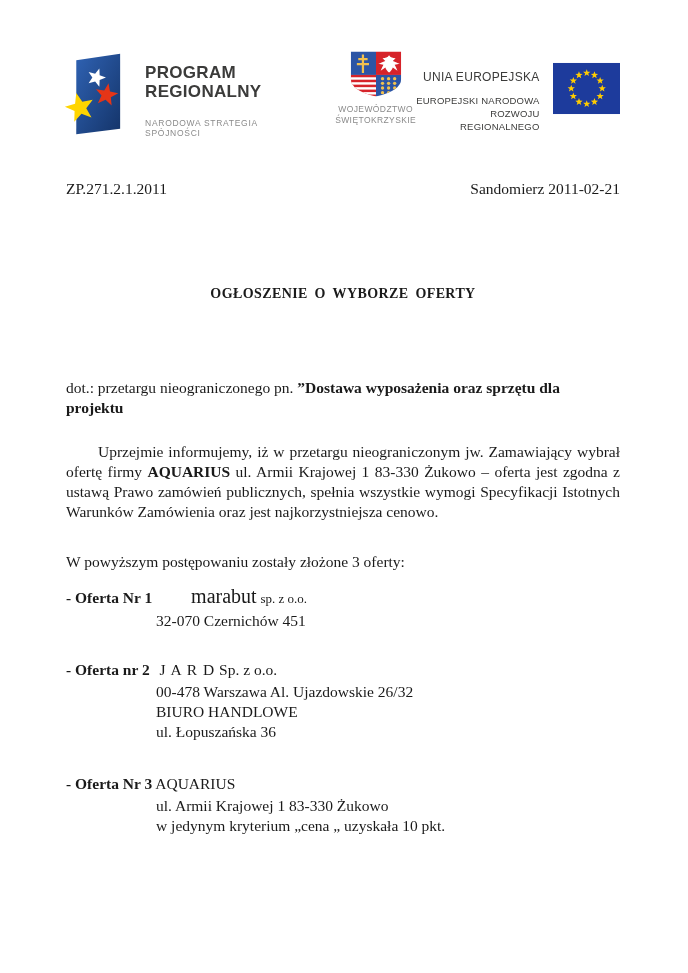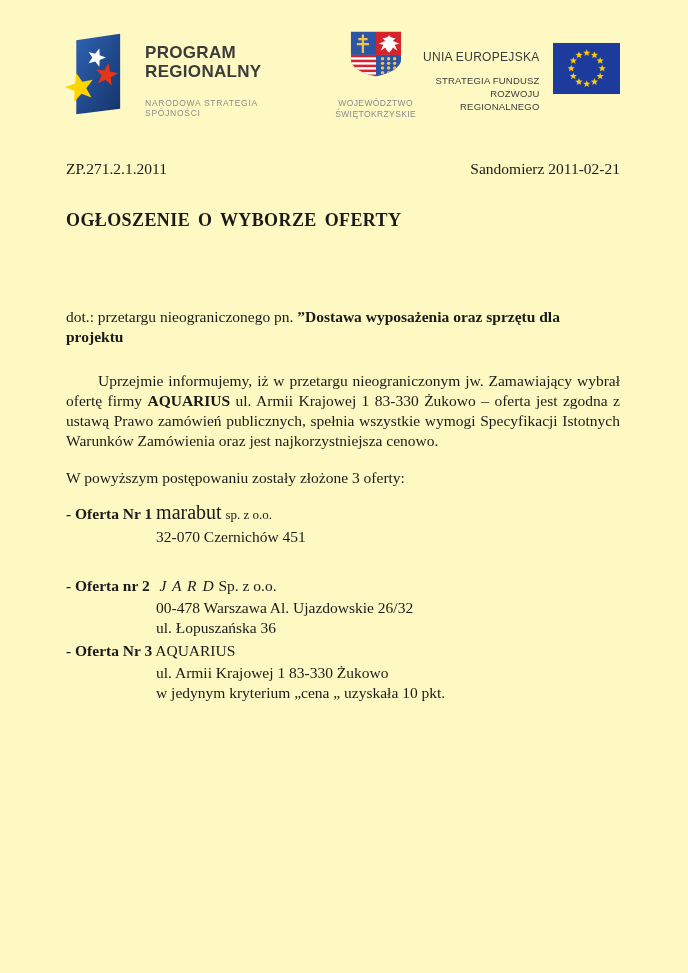--- a/index.html
+++ b/index.html
@@ -1,52 +1,52 @@
 <!DOCTYPE html>
 <html><head>
 <meta charset="utf-8">
 <style>
   * { margin:0; padding:0; box-sizing:border-box; }
   html,body { background:#888; }
   .page {
-    width:688px; height:973px; background:#fef9c3; margin:0 auto;
+    width:688px; height:973px; background:#ffffff; margin:0 auto;
     font-family:"Liberation Serif", serif; color:#1a1a1a;
-    padding:28px 68px 0 66px; position:relative; overflow:hidden;
+    padding:48px 68px 0 66px; position:relative; overflow:hidden;
   }
   
   .header { display:flex; justify-content:space-between; align-items:flex-start; height:96px; margin-left:-8px; }
   .nss-block { display:flex; align-items:flex-start; }
   .nss-text { margin-left:14px; margin-top:16px; font-family:"Liberation Sans",sans-serif; }
   .brand-title { font-weight:700; font-size:17px; line-height:1.1; color:#3b3b3a; letter-spacing:.3px; }
   .brand-sub { font-size:8.5px; color:#8a8a8a; letter-spacing:.7px; margin-top:17px; }
   .coat-block { display:flex; flex-direction:column; align-items:center; margin-top:2px; margin-left:30px; }
   .coat-caption { font-family:"Liberation Sans",sans-serif; font-size:8.5px; color:#8a8a8a;
-    letter-spacing:.4px; line-height:1.35; margin-top:20px; text-align:center; }
+    letter-spacing:.4px; line-height:1.35; margin-top:6px; text-align:center; }
   .eu-block { display:flex; align-items:flex-start; }
   .eu-text { text-align:right; font-family:"Liberation Sans",sans-serif; margin-top:14px; margin-right:13px; }
   .eu-title { font-size:12px; color:#3b3b3a; letter-spacing:.3px;margin-top:8px; }
   .eu-sub { font-size:9.5px; color:#3b3b3a; line-height:1.35; margin-top:11px; letter-spacing:.2px; }
   
   .ref-row { display:flex; justify-content:space-between; margin-top:36px; font-size:15.5px; }
-  .doc-title { text-align:left; font-weight:700; font-size:18px; letter-spacing:.4px;
-    word-spacing:3px; margin-top:32px; }
+  .doc-title { text-align:center; font-weight:700; font-size:14px; letter-spacing:.4px;
+    word-spacing:3px; margin-top:88px; }
   .subject { margin-top:76px; font-size:15.5px; line-height:20px; }
   .subject .indent2 { padding-left:34px; }
   .main-para { margin-top:24px; font-size:15.5px; line-height:20px; text-align:justify; text-indent:32px; }
-  .offers-heading { margin-top:18px; font-size:15.5px; }
+  .offers-heading { margin-top:31px; font-size:15.5px; }
   .offers-list { font-size:15.5px; }
   .offer-head { line-height:24px; }
   .offer-label { font-weight:700; }
   .offer-line { padding-left:90px; line-height:20px; }
   .offer[data-idx="0"] { margin-top:13px; }
-  .offer[data-idx="0"] .offer-name { font-size:20px; }
+  .offer[data-idx="0"] .offer-name { font-size:20px;margin-left:35px; }
   .offer[data-idx="0"] .offer-suffix { font-size:13px; }
   .offer[data-idx="1"] { margin-top:27px; }
-  .offer[data-idx="1"] .offer-name { font-style:italic; letter-spacing:1px; padding-left:6px; }
-  .offer[data-idx="2"] { margin-top:1px; }
+  .offer[data-idx="1"] .offer-name { letter-spacing:1px; padding-left:6px; }
+  .offer[data-idx="2"] { margin-top:30px; }
 </style>
 </head>
 <body>
 
 <svg width="0" height="0" style="position:absolute" aria-hidden="true">
   <defs>
     <polygon id="star5" points="0,-10 2.47,-3.4 9.51,-3.09 3.99,1.3 5.88,8.09 0,4.2 -5.88,8.09 -3.99,1.3 -9.51,-3.09 -2.47,-3.4"></polygon>
     <linearGradient id="nssgrad" x1="0" y1="0" x2="1" y2="1">
       <stop offset="0" stop-color="#2f62b3"></stop>
         <stop offset="1" stop-color="#143469"></stop>
@@ -119,21 +119,21 @@
       <div class="coat-caption">
         <div>WOJEWÓDZTWO</div>
         <div>ŚWIĘTOKRZYSKIE</div>
       </div>
     </div>
 
     <div class="eu-block">
       <div class="eu-text">
         <div class="eu-title">UNIA EUROPEJSKA</div>
         <div class="eu-sub">
-          <div>STRATEGIA FUNDUSZ</div>
+          <div>EUROPEJSKI NARODOWA</div>
           <div>ROZWOJU REGIONALNEGO</div>
         </div>
       </div>
       <svg width="72" height="55" viewBox="0 0 74 56" style="margin-top:13px">
         <rect width="74" height="56" fill="#1d3b9c"></rect>
         <g fill="#ffcc00">
           <use href="#star5" transform="translate(37,11) scale(0.42)"></use>
           <use href="#star5" transform="translate(45.5,13.3) scale(0.42)"></use>
           <use href="#star5" transform="translate(51.7,19.5) scale(0.42)"></use>
           <use href="#star5" transform="translate(54,28) scale(0.42)"></use>
@@ -168,20 +168,21 @@
   <p class="offers-heading">W powyższym postępowaniu zostały złożone 3 oferty:</p>
 
   <div class="offers-list">
       <div class="offer" data-idx="0">
         <div class="offer-head"><span class="offer-label">- Oferta Nr 1</span> <span class="offer-name">marabut</span> <span class="offer-suffix">sp. z o.o.</span></div>
         <div class="offer-line">32-070 Czernichów 451</div>
       </div>
       <div class="offer" data-idx="1">
         <div class="offer-head"><span class="offer-label">- Oferta nr 2</span> <span class="offer-name">J A R D</span> <span class="offer-suffix">Sp. z o.o.</span></div>
         <div class="offer-line">00-478 Warszawa Al. Ujazdowskie 26/32</div>
+        <div class="offer-line">BIURO HANDLOWE</div>
         <div class="offer-line">ul. Łopuszańska 36</div>
       </div>
       <div class="offer" data-idx="2">
         <div class="offer-head"><span class="offer-label">- Oferta Nr 3</span> <span class="offer-name">AQUARIUS</span></div>
         <div class="offer-line">ul. Armii Krajowej 1 83-330 Żukowo</div>
         <div class="offer-line">w jedynym kryterium „cena „ uzyskała 10 pkt.</div>
       </div>
     </div>
 
 </div>

